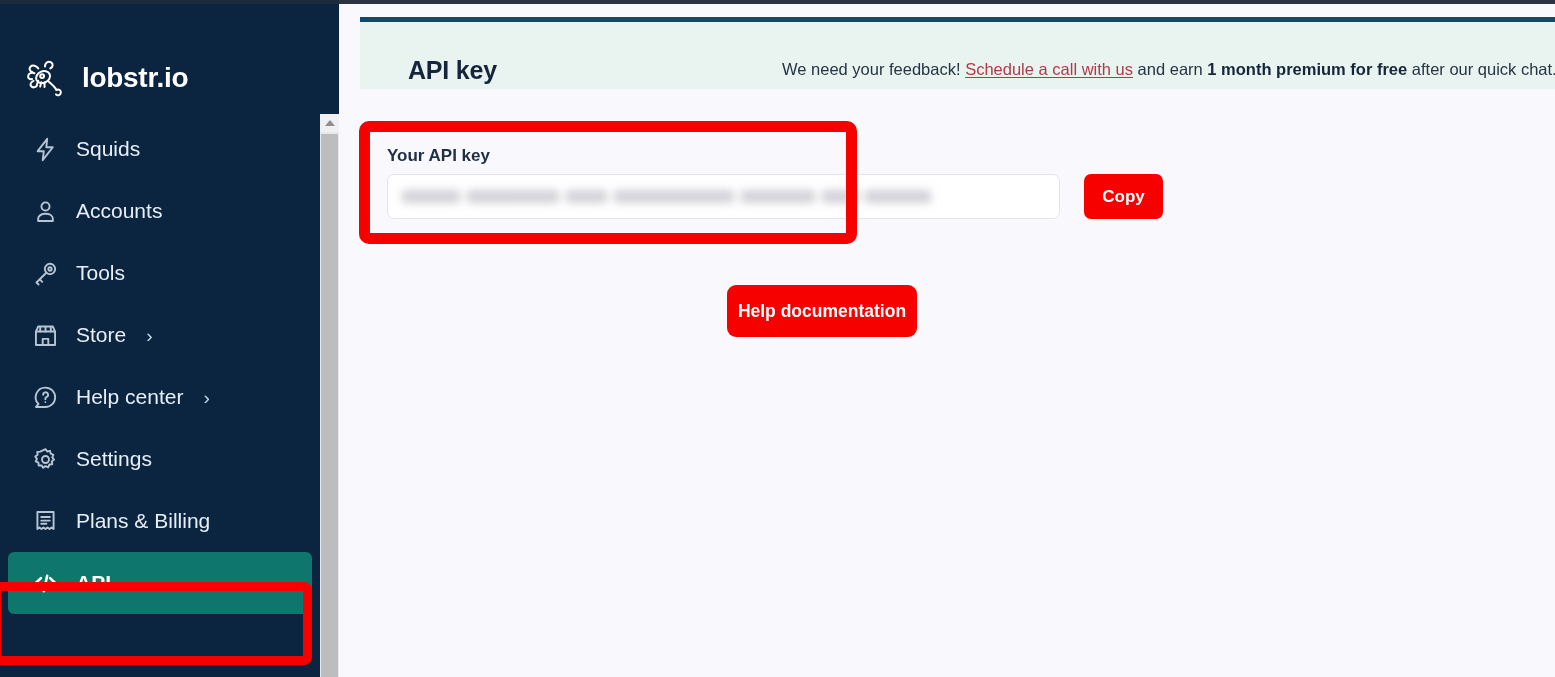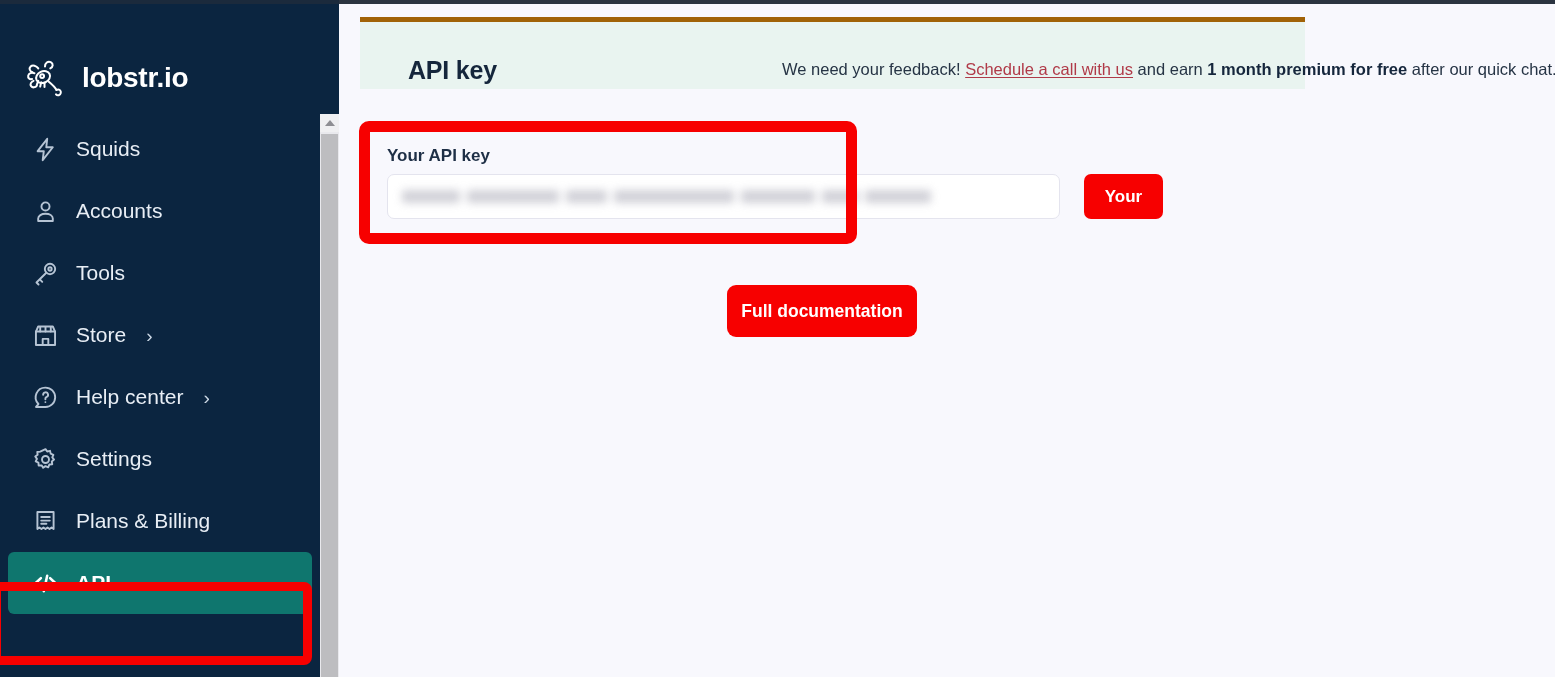--- a/index.html
+++ b/index.html
@@ -159,24 +159,24 @@
     width: 1216px;
     height: 673px;
     background: #f8f8fd;
     overflow: hidden;
   }
 
   
   .banner {
     position: absolute;
     top: 13px; left: 21px;
-    width: 945px;
+    width: 1195px;
     height: 72px;
     background: #e9f4f0;
-    border-top: 5px solid #a16207;
+    border-top: 5px solid #0c4a6e;
     display: flex;
     align-items: center;
   }
   .banner-title {
     position: absolute;
     left: 48px;
     top: 34px;
     font-size: 25px;
     font-weight: bold;
     color: #15263c;
@@ -427,22 +427,22 @@
           <div class="blur-key">
             <span style="width:58px"></span>
             <span style="width:92px"></span>
             <span style="width:41px"></span>
             <span style="width:120px"></span>
             <span style="width:74px"></span>
             <span style="width:36px"></span>
             <span style="width:66px"></span>
           </div>
         </div>
-        <button class="btn btn-copy">Your</button>
+        <button class="btn btn-copy">Copy</button>
       </div>
     </section>
 
-    <button class="btn btn-doc">Full documentation</button>
+    <button class="btn btn-doc">Help documentation</button>
 
     <div class="annot-key"></div>
   </main>
 
 </div>
 
 </body></html>

